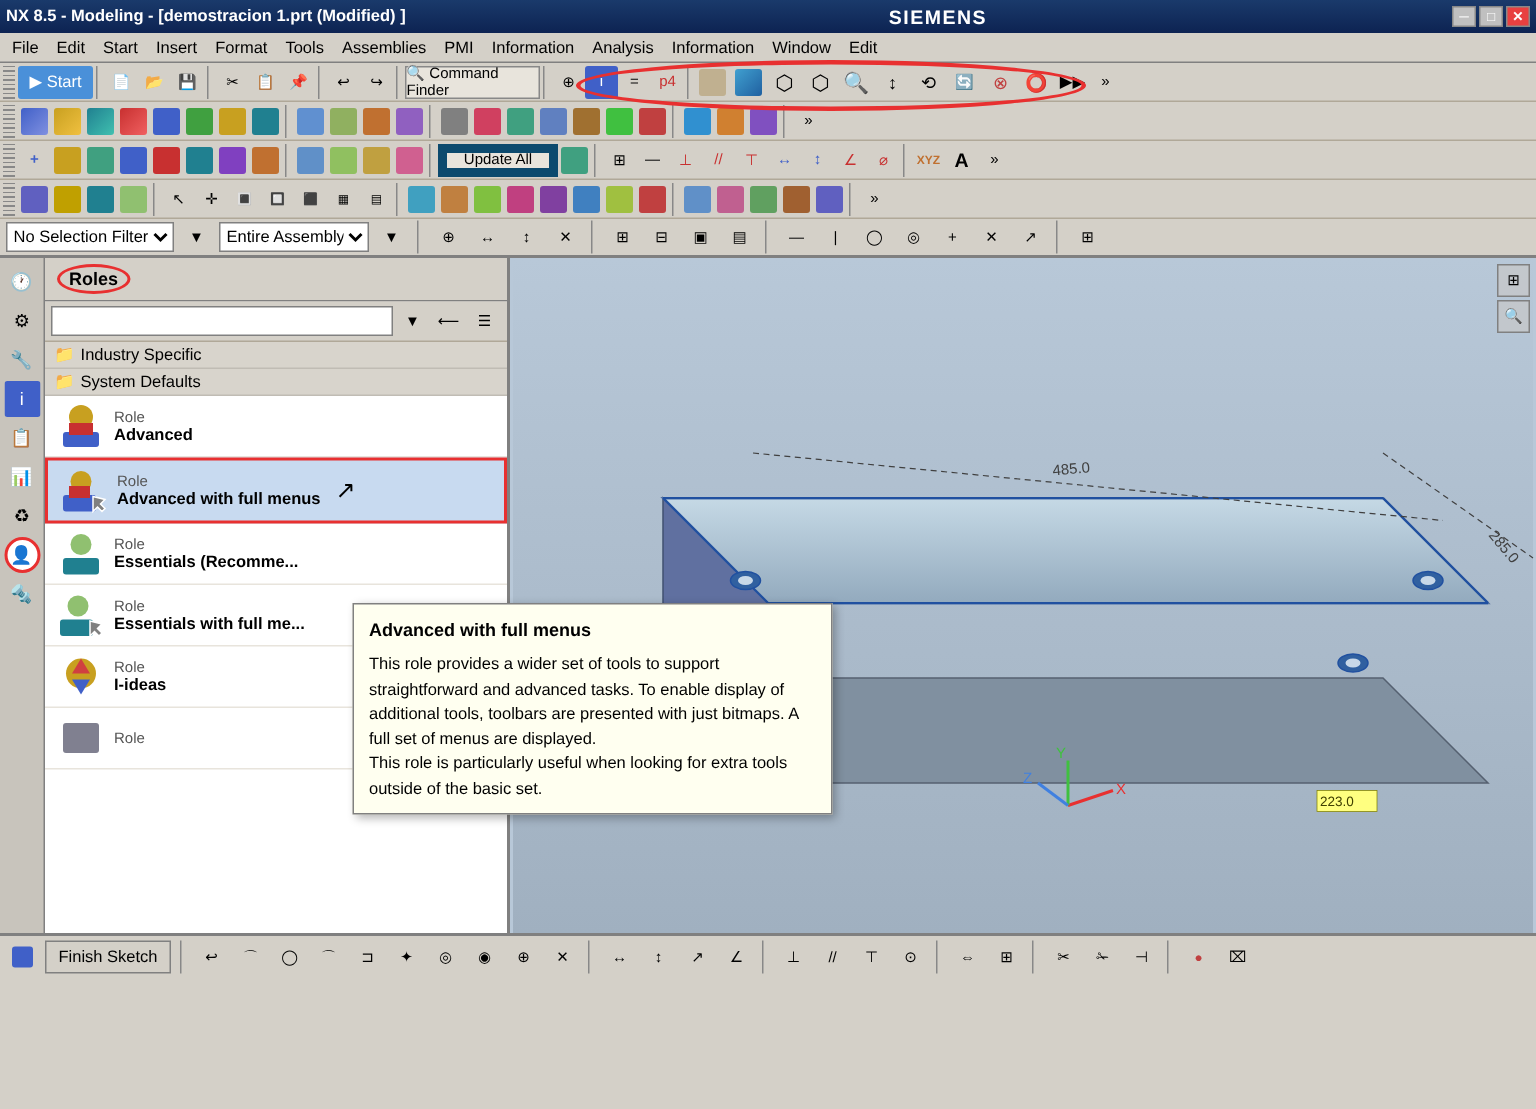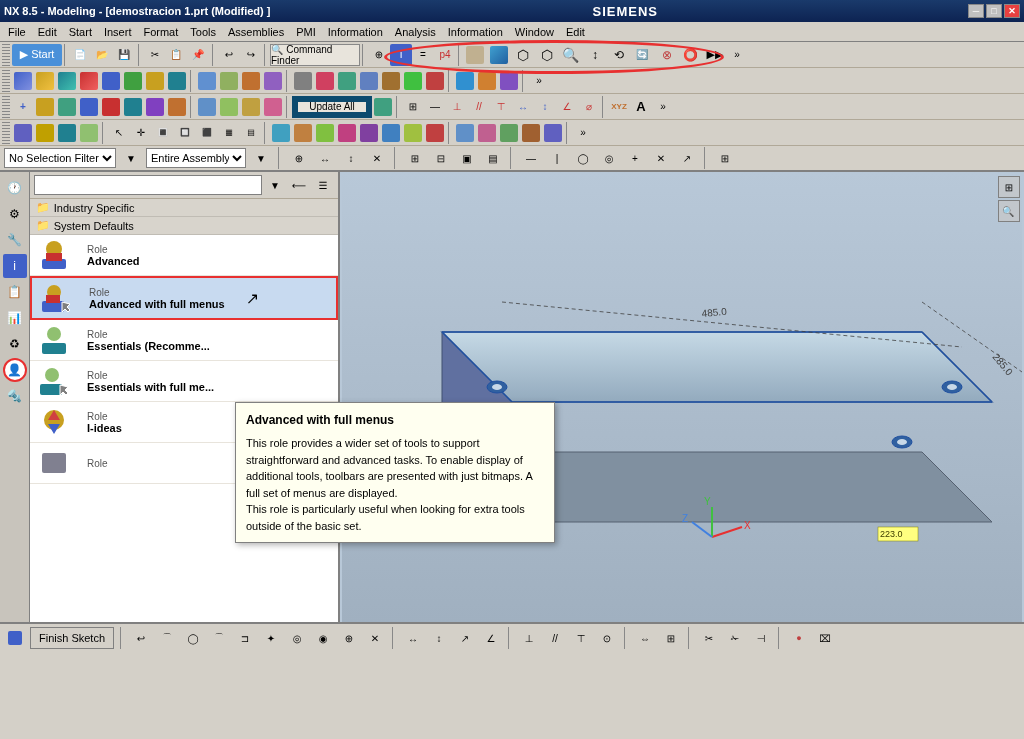--- a/index.html
+++ b/index.html
@@ -187,21 +187,21 @@
       align-items: center;
       gap: 4px;
       border-bottom: 1px solid #c0bcb4;
       cursor: pointer;
     }
 
     .role-item {
       padding: 4px 8px;
       display: flex;
       align-items: center;
-      gap: 17px;
+      gap: 6px;
       border-bottom: 1px solid #e8e4dc;
       cursor: pointer;
     }
     .role-item.selected {
       background: #c8daf0;
       border: 2px solid #e83030;
     }
 
     .role-icon {
       width: 32px; height: 32px;
@@ -628,20 +628,23 @@
     <div class="sidebar-icon">🔧</div>
     <div class="sidebar-icon" style="background:#4060c8; color:white; border-radius:2px;">i</div>
     <div class="sidebar-icon">📋</div>
     <div class="sidebar-icon">📊</div>
     <div class="sidebar-icon">♻</div>
     <div class="sidebar-icon active" style="background:white; border:2px solid #e83030; border-radius:50%;">👤</div>
     <div class="sidebar-icon">🔩</div>
   </div>
 
   <div id="roles-panel">
+    <div id="roles-header">
+      <span class="roles-circle">Roles</span>
+    </div>
     <div id="roles-toolbar">
       <input id="roles-search" type="text" placeholder="" style="">
       <div class="icon-btn">▼</div>
       <div class="icon-btn">⟵</div>
       <div class="icon-btn">☰</div>
     </div>
     <div id="roles-list">
 
       <div class="roles-category">
         <span>📁</span>

